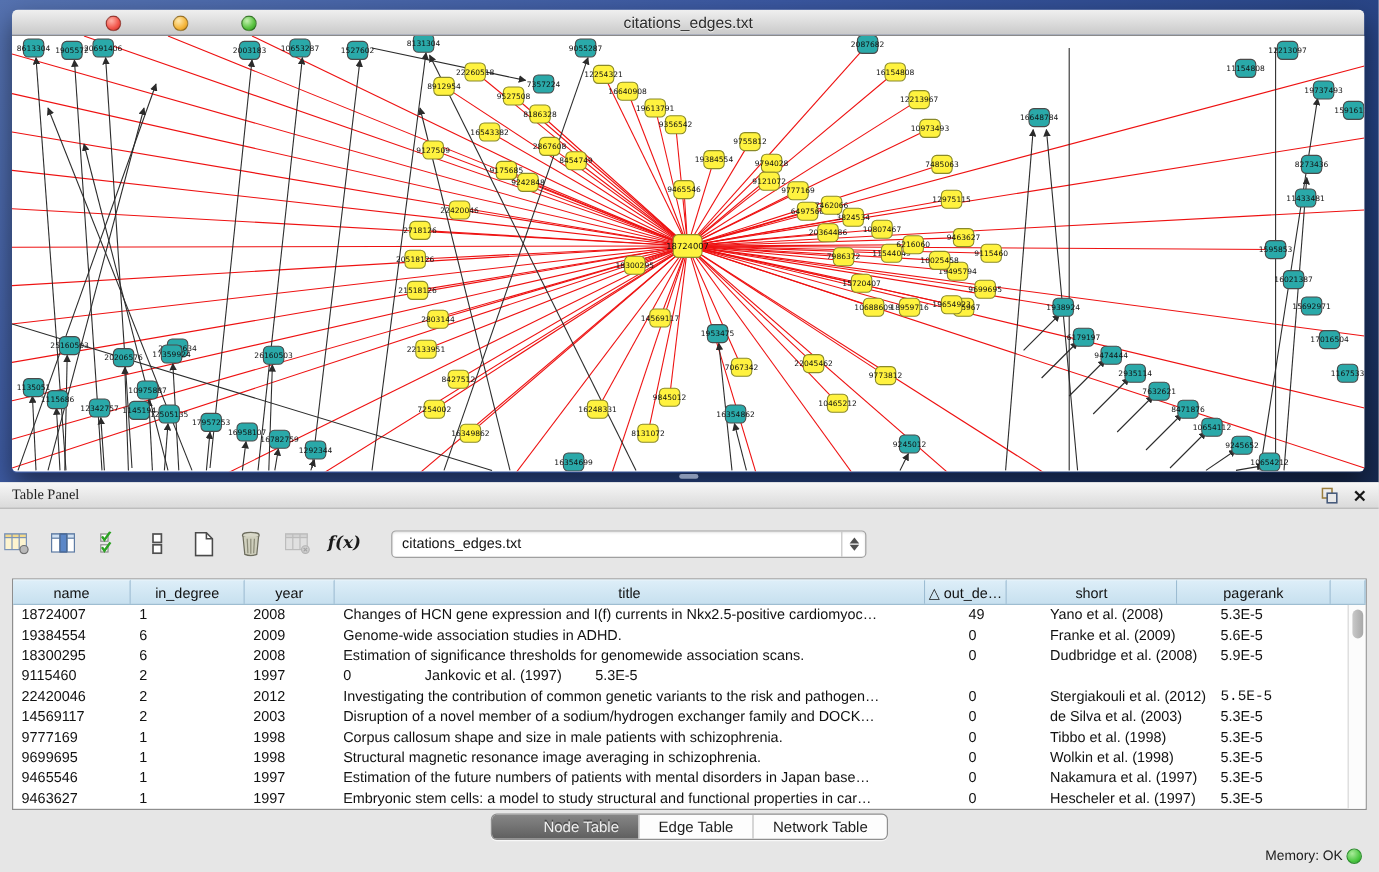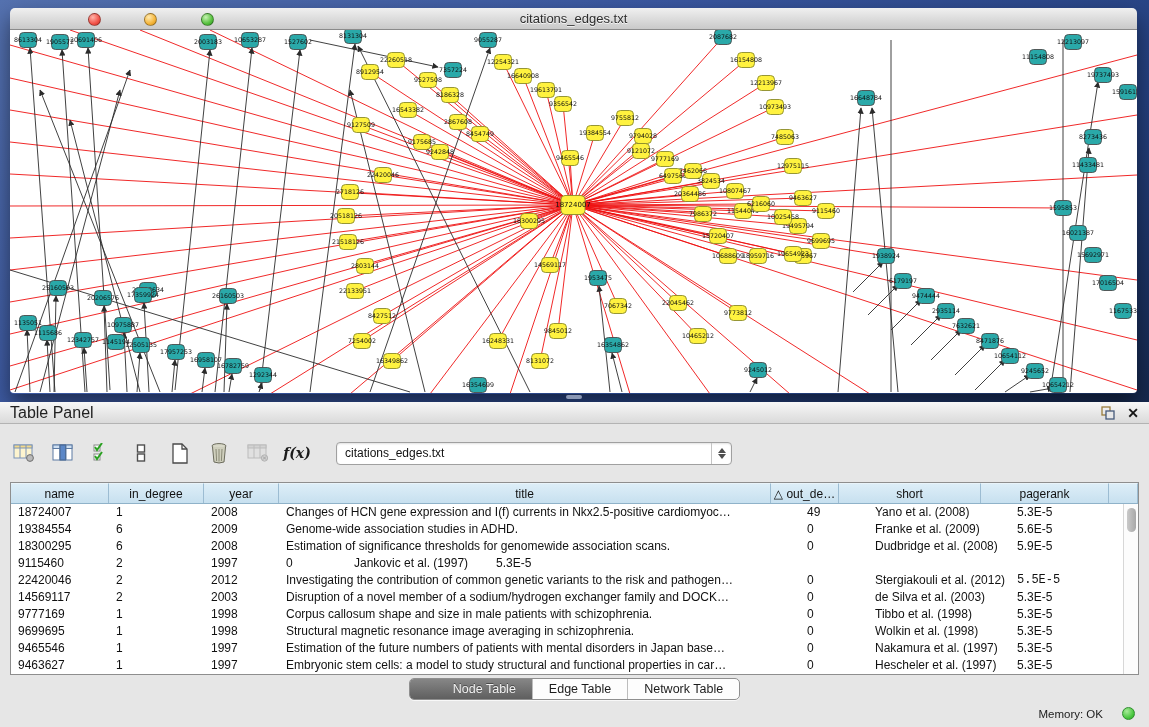--- a/index.html
+++ b/index.html
@@ -20,26 +20,26 @@
   .light.yellow { left:134px; background:radial-gradient(circle at 35% 30%,#ffeab0,#f5b53a 60%,#c98b1c); }
   .light.green  { left:191px; background:radial-gradient(circle at 35% 30%,#c6f2b2,#57c13e 60%,#2f9124); }
   #graph-canvas { position:relative; height:363px; background:#ffffff; border-radius:0 0 4px 4px; overflow:hidden; }
   #graph-canvas svg { position:absolute; inset:0; }
   #split-grip { position:absolute; left:566px; top:395px; width:16px; height:4px; border-radius:2px; background:#b9c4dd; opacity:.7; }
 
   
   #table-panel { position:absolute; left:0; top:402px; width:1149px; height:325px; background:#e6e6e6; }
   #panel-header { height:22px; background:linear-gradient(#f7f7f7,#dadada); border-bottom:1px solid #b3b3b3;
     display:flex; align-items:center; padding:0 10px; }
-  #panel-header .ptitle { font-size:16px; color:#222; }
+  #panel-header .ptitle { font-size:12px; color:#222;font-family:Liberation Serif, serif; }
   #panel-header .spacer { flex:1; }
   #panel-header .hicon { margin-left:12px; cursor:default; display:flex; align-items:center; }
   #panel-header .close-x { font-size:14px; font-weight:bold; color:#161616; line-height:1; }
 
-  #toolbar { position:absolute; left:12px; top:34px; height:34px; display:flex; align-items:center; gap:15px; }
+  #toolbar { position:absolute; left:2px; top:34px; height:34px; display:flex; align-items:center; gap:15px; }
   .tool { width:24px; height:24px; display:flex; align-items:center; justify-content:center; }
   .fx-label { font-family:"DejaVu Serif",serif; font-style:italic; font-weight:bold; font-size:14px; color:#1a1a1a; }
   #table-combo { margin-left:12px; width:396px; height:23px; background:#fff; border:1px solid #a0a0a0;
     border-radius:4px; display:flex; align-items:center; box-shadow:inset 0 1px 2px rgba(0,0,0,.12); }
   #table-combo .combo-text { flex:1; font-size:12px; color:#111; padding-left:8px; white-space:nowrap; overflow:hidden; }
   #table-combo .combo-stepper { width:20px; height:100%; border-left:1px solid #c4c4c4; display:flex;
     flex-direction:column; align-items:center; justify-content:center; gap:1px; }
   .tri-up   { width:0; height:0; border-left:4px solid transparent; border-right:4px solid transparent; border-bottom:5px solid #4e4e4e; }
   .tri-down { width:0; height:0; border-left:4px solid transparent; border-right:4px solid transparent; border-top:5px solid #4e4e4e; }
 
@@ -58,21 +58,21 @@
   #vscroll .thumb { position:absolute; left:3px; top:4px; width:9px; height:24px; border-radius:5px;
     background:linear-gradient(90deg,#c9c9c9,#a8a8a8); }
 
   #tabs { position:absolute; left:0; right:0; top:276px; display:flex; justify-content:center; }
   .seg { display:inline-flex; border:1px solid #8f8f8f; border-radius:5px; overflow:hidden; background:#fdfdfd;
     box-shadow:0 1px 0 rgba(255,255,255,.7); }
   .seg .tab { font-size:12.5px; color:#1c1c1c; padding:3px 16px; border-left:1px solid #bdbdbd; cursor:default; }
   .seg .tab:first-child { border-left:none;padding-left:43px; }
   .seg .tab.selected { background:linear-gradient(#868686,#5f5f5f); color:#f1f1f1; text-shadow:0 -1px 0 #4a4a4a; }
 
-  #statusbar { position:absolute; right:14px; bottom:7px; display:flex; align-items:center; gap:19px; }
+  #statusbar { position:absolute; right:14px; bottom:7px; display:flex; align-items:center; gap:3px; }
   #statusbar .mem { font-size:11.5px; color:#1c1c1c; }
   #statusbar .dot { width:13px; height:13px; border-radius:50%; border:1px solid #2f8f2f;
     background:radial-gradient(circle at 35% 30%,#a9eb9a,#46c53c 65%,#2e9c27); }
 
   .net-label { font-family:"DejaVu Sans",sans-serif; }
 </style>
 </head>
 <body>
 
 <div id="desktop">

